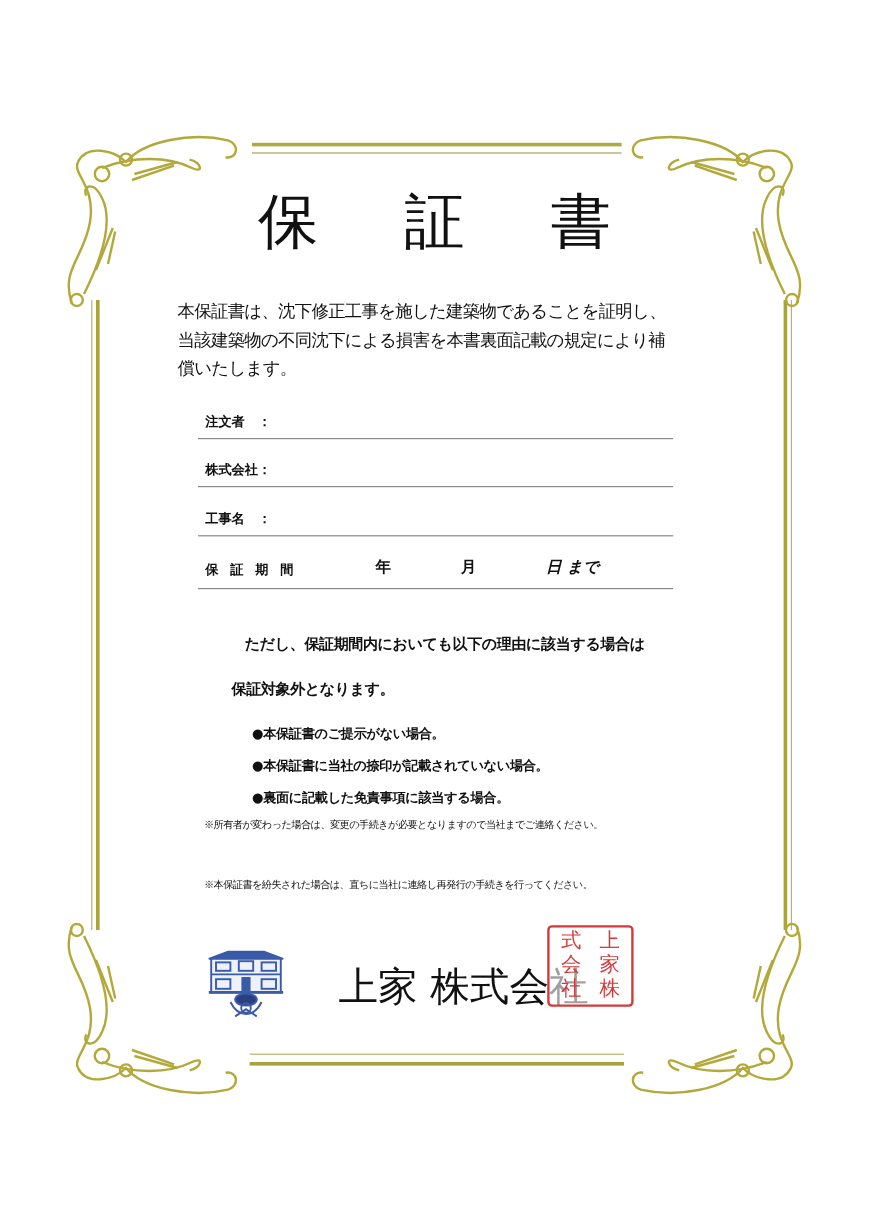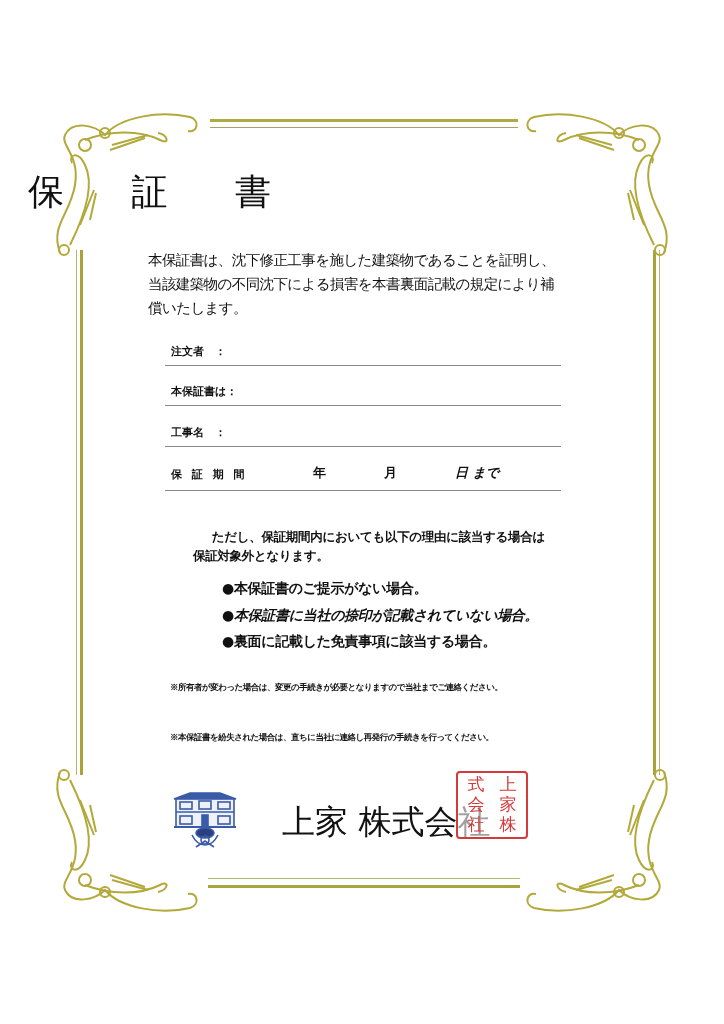--- a/index.html
+++ b/index.html
@@ -8,22 +8,22 @@
     font-family: "DejaVu Serif", "Liberation Serif", serif; color:#111;
   }
   .abs { position:absolute; }
   
   .hline { position:absolute; height:0; }
   .vline { position:absolute; width:0; }
   .gold-thick { border-color:#a9a33c; }
   .gold-thin  { border-color:#c2bc6a; }
   .corner { position:absolute; width:150px; height:160px; }
   .title {
-    position:absolute; left:0; width:724px; top:168px; 
-    font-size:36px; letter-spacing:28px; font-weight:normal; text-indent:28px;
+    position:absolute; left:0; width:724px; top:152px; text-align:center;
+    font-size:50px; letter-spacing:28px; font-weight:normal; text-indent:28px;
     font-family:"DejaVu Sans", sans-serif;
   }
   .intro {
     position:absolute; left:148px; top:248px; width:420px;
     font-size:14.5px; line-height:24px; font-weight:normal;
     font-family:"DejaVu Sans", sans-serif; letter-spacing:-0.6px;
   }
   .field-row {
     position:absolute; left:165px; width:396px; height:40px;
     border-bottom:1px solid #888;
@@ -31,25 +31,25 @@
   .field-label {
     position:absolute; left:6px; bottom:6px; font-size:11px; font-weight:bold;
     font-family:"DejaVu Serif", serif;
   }
   .period-part { position:absolute; bottom:8px; font-size:13px; font-weight:bold; }
   .note {
     position:absolute; left:195px; width:360px; font-size:12.5px; line-height:20px;
     font-weight:bold; font-family:"DejaVu Sans", sans-serif; letter-spacing:-0.3px;
   }
   .bullet {
-    position:absolute; left:222px; font-size:14px; font-weight:bold;
-    font-family:"DejaVu Sans", sans-serif; letter-spacing:-0.3px;
+    position:absolute; left:210px; font-size:11px; font-weight:bold;
+    font-family:"DejaVu Sans", sans-serif; letter-spacing:-0.3px;margin-top:24px;
   }
   .small-note {
-    position:absolute; left:170px; font-size:8.5px; font-weight:bold;
+    position:absolute; left:170px; font-size:8.5px; font-weight:normal;
     font-family:"DejaVu Serif", serif; letter-spacing:-0.5px; white-space:nowrap;
   }
   .company {
     position:absolute; left:282px; top:760px; font-size:33px;
     font-family:"DejaVu Sans", sans-serif; white-space:nowrap;margin-top:40px;
   }
   .seal {
     position:absolute; left:456px; top:771px; width:72px; height:68px;
     border:2px solid #d43a3a; border-radius:4px; box-sizing:border-box;
     display:grid; grid-template-columns:1fr 1fr; grid-template-rows:1fr 1fr 1fr;
@@ -122,37 +122,37 @@
 </svg>
 
 <div class="title">保 証 書</div>
 
 <div class="intro">本保証書は、沈下修正工事を施した建築物であることを証明し、当該建築物の不同沈下による損害を本書裏面記載の規定により補償いたします。</div>
 
 <div class="field-row" style="top:325px;">
   <span class="field-label">注文者　：</span>
 </div>
 <div class="field-row" style="top:365px;">
-  <span class="field-label">本保証書は：</span>
+  <span class="field-label">株式会社：</span>
 </div>
 <div class="field-row" style="top:406px;">
   <span class="field-label">工事名　：</span>
 </div>
 <div class="field-row" style="top:450px;">
   <span class="field-label" style="letter-spacing:3px;bottom:8px;">保 証 期 間</span>
   <span class="period-part" style="left:148px;">年</span>
   <span class="period-part" style="left:219px;">月</span>
   <span class="period-part" style="left:290px;font-style:italic;">日 まで</span>
 </div>
 
-<div class="note" style="top:527px;left:185px;text-align:right;">ただし、保証期間内においても以下の理由に該当する場合は</div>
-<div class="note" style="top:546px;left:193px;">保証対象外となります。</div>
+<div class="note" style="top:527px;left:204px;">ただし、保証期間内においても以下の理由に該当する場合は</div>
+<div class="note" style="top:564px;left:193px;">保証対象外となります。</div>
 
 <div class="bullet" style="top:580px;">●本保証書のご提示がない場合。</div>
-<div class="bullet" style="top:607px;font-style:italic;">●本保証書に当社の捺印が記載されていない場合。</div>
+<div class="bullet" style="top:607px;">●本保証書に当社の捺印が記載されていない場合。</div>
 <div class="bullet" style="top:633px;">●裏面に記載した免責事項に該当する場合。</div>
 
 <div class="small-note" style="top:682px;">※所有者が変わった場合は、変更の手続きが必要となりますので当社までご連絡ください。</div>
 <div class="small-note" style="top:732px;text-align:center;">※本保証書を紛失された場合は、直ちに当社に連絡し再発行の手続きを行ってください。</div>
 
 <svg class="abs" style="left:170px;top:785px;" width="70" height="70" viewBox="0 0 70 70">
   <g fill="none" stroke="#3a5ba8" stroke-width="1.6">
     <path d="M4 14 L20 8 L50 8 L66 14 Z" fill="#3a5ba8"></path>
     <rect x="6" y="14" width="58" height="28" fill="#eef1fa"></rect>
     <line x1="6" y1="27" x2="64" y2="27"></line>

